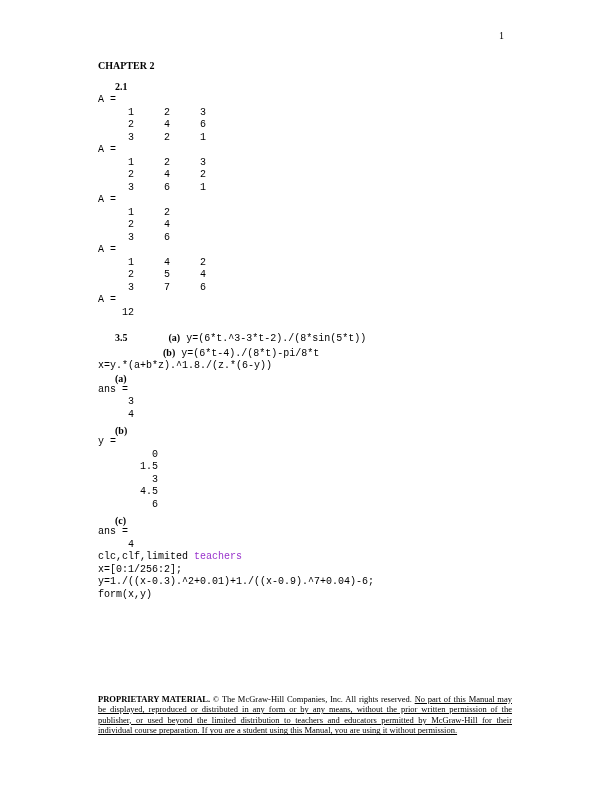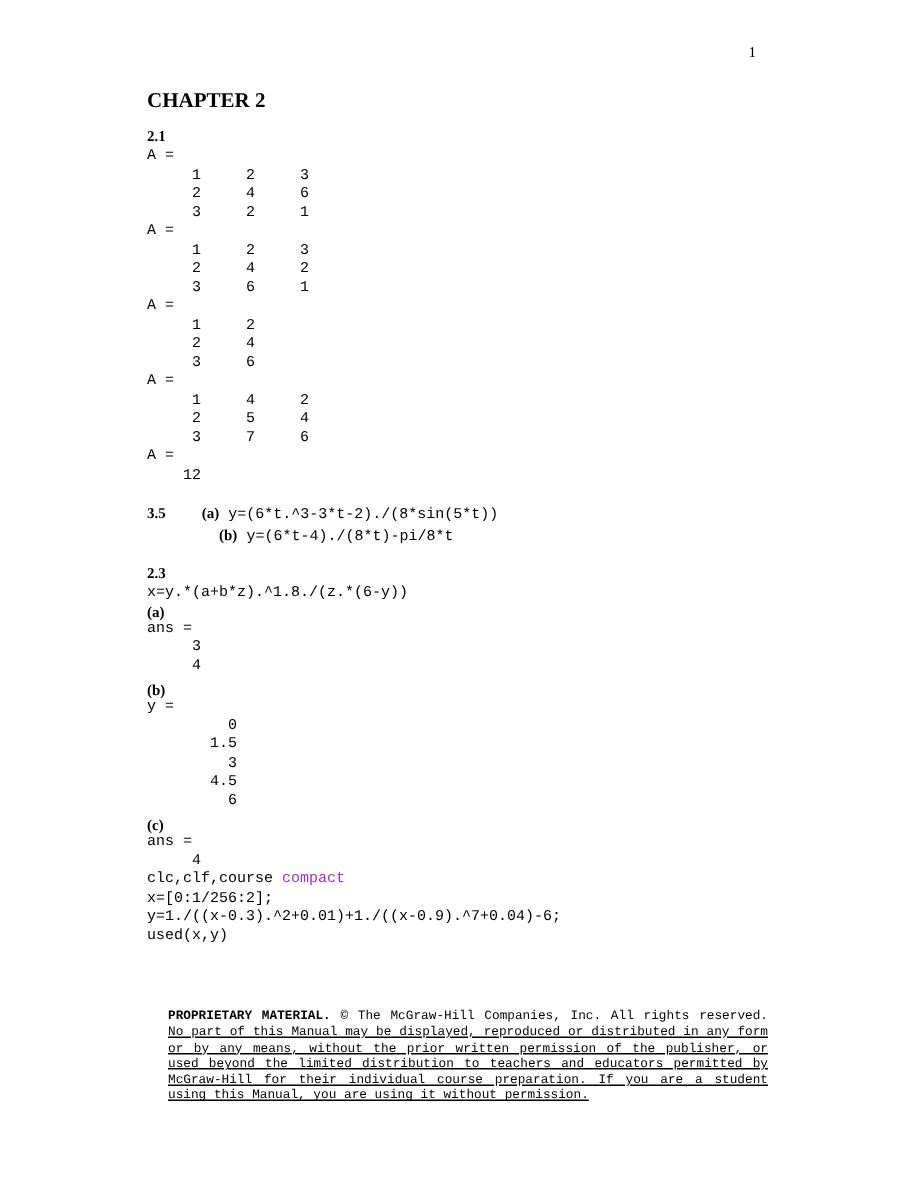--- a/index.html
+++ b/index.html
@@ -17,51 +17,52 @@
     box-sizing: border-box;
     width: 612px;
   }
   .page-number {
     position: absolute;
     top: 30px;
     right: 108px;
     font-size: 10px;
   }
   .chapter-title {
-    font-size: 14px;
+    font-size: 10px;
     font-weight: bold;
     margin-bottom: 4px;
   }
   .sec-label {
     font-size: 10px;
     font-weight: bold;
     margin-top: 10px;
     margin-bottom: 2px;
   }
   .mono {
     font-family: "Courier New", monospace;
     font-size: 10px;
     white-space: pre;
     line-height: 1.25;
   }
   .serif {
     font-family: "Times New Roman", serif;
     font-size: 10px;
+    margin-left: 17px;
   }
   .bold { font-weight: bold; }
   .expr-row {
     font-size: 10px;
     line-height: 1.35;
   }
   .footer {
     position: absolute;
-    left: 112px;
+    left: 98px;
     right: 100px;
     bottom: 56px;
-    font-family: Liberation Mono, monospace;
+    font-family: Liberation Serif, serif;
     font-size: 8.5px;
     line-height: 1.25;
     text-align: justify;
   }
   .underline { text-decoration: underline; }
   .purple { color: #9933cc; }
 </style>
 </head>
 <body>
 
@@ -89,39 +90,38 @@
      3     7     6
 A =
     12</div>
 
   <div class="expr-row" style="margin-top:12px">
     <span class="serif bold">3.5</span><span class="mono">    </span><span class="serif bold">(a)</span><span class="mono"> </span><span class="mono">y=(6*t.^3-3*t-2)./(8*sin(5*t))</span>
     <br>
     <span class="mono">        </span><span class="serif bold">(b)</span><span class="mono"> </span><span class="mono">y=(6*t-4)./(8*t)-pi/8*t</span>
   </div>
 
-  <div class="sec-label serif" style="margin-top:12px">2.3</div>
   <div class="mono">x=y.*(a+b*z).^1.8./(z.*(6-y))</div>
 
   <div class="serif bold" style="font-size:10px">(a)</div>
   <div class="mono">ans =
      3
      4</div>
   <div class="serif bold" style="font-size:10px;margin-top:4px">(b)</div>
   <div class="mono">y =
          0
        1.5
          3
        4.5
          6</div>
   <div class="serif bold" style="font-size:10px;margin-top:4px">(c)</div>
   <div class="mono">ans =
      4</div>
 
-  <div class="mono"><span>clc,clf,course </span><span class="purple">compact</span>
+  <div class="mono"><span>clc,clf,limited </span><span class="purple">teachers</span>
 <span>x=[0:1/256:2];</span>
 <span>y=1./((x-0.3).^2+0.01)+1./((x-0.9).^7+0.04)-6;</span>
-<span>used(x,y)</span></div>
+<span>form(x,y)</span></div>
 </div>
 
 <div class="footer">
   <span class="bold">PROPRIETARY MATERIAL.</span><span>  © The McGraw-Hill Companies, Inc.  All rights reserved.  </span><span class="underline">No part of this Manual may be displayed, reproduced or distributed in any form or by any means, without the prior written permission of the publisher, or used beyond the limited distribution to teachers and educators permitted by McGraw-Hill for their individual course preparation.  If you are a student using this Manual, you are using it without permission.</span>
 </div>
 
 </body></html>

